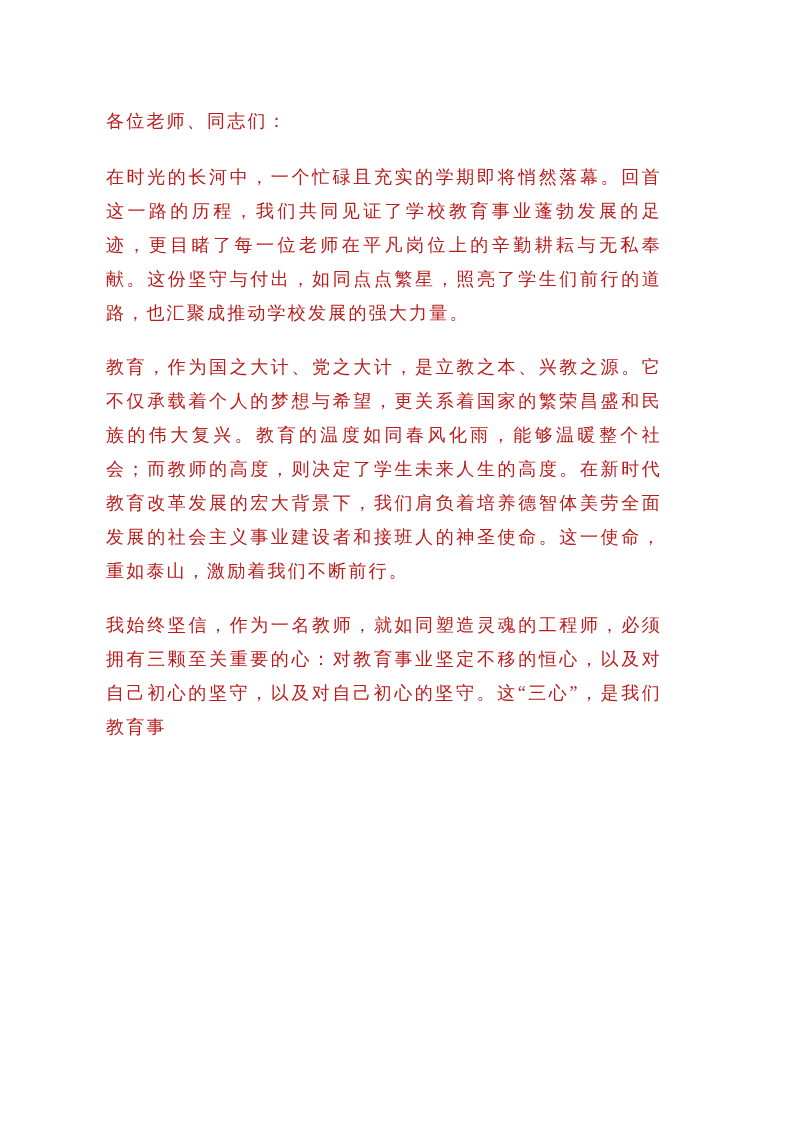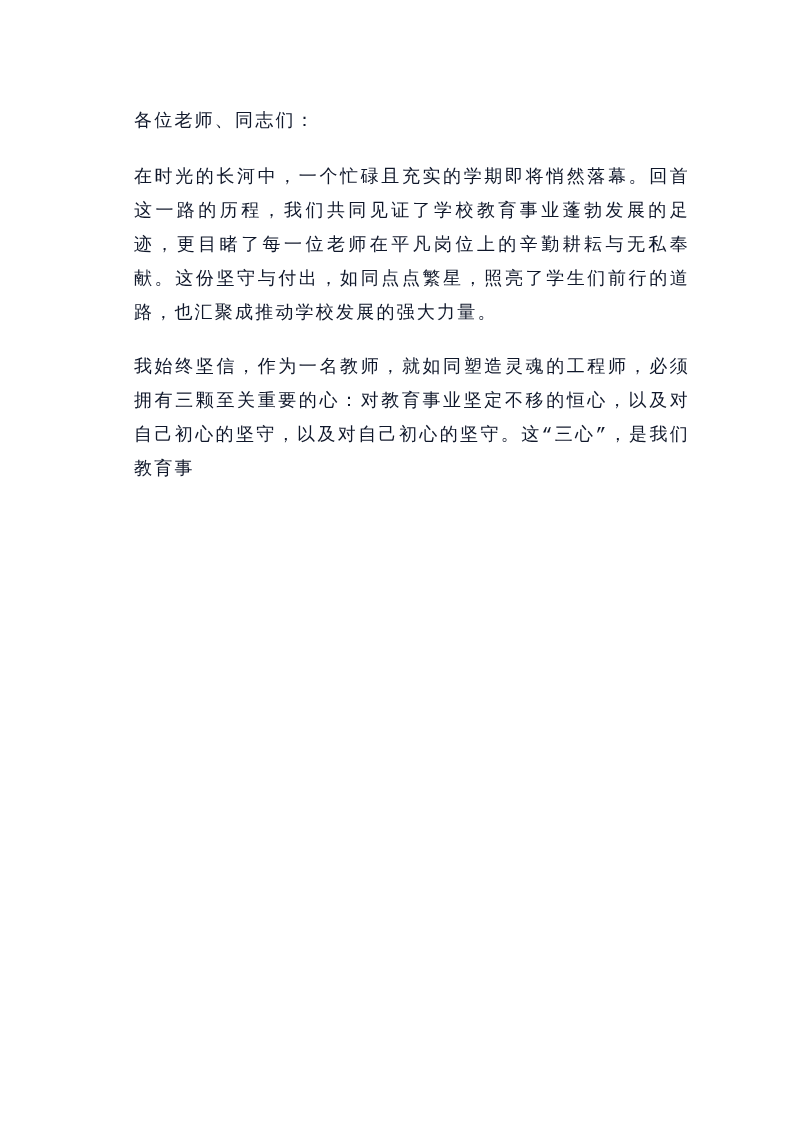--- a/index.html
+++ b/index.html
@@ -8,38 +8,39 @@
     background: #ffffff;
   }
   body {
     width: 793px;
     height: 1122px;
     overflow: hidden;
     position: relative;
   }
   .page {
     position: absolute;
-    left: 134px;
+    left: 106px;
     top: 104px;
     width: 556px;
-    color: #0f172a;
-    font-family: Liberation Mono, monospace;
+    color: #b91c1c;
+    font-family: Liberation Serif, serif;
     font-size: 18px;
     line-height: 34px;
     letter-spacing: 2.2px;
   }
   .para {
     margin: 16px 0 20px 0;
     text-align: justify;
     text-justify: inter-character;
   }
   .greeting {
     margin: 0 0 22px 0;
   }
 </style>
 </head>
 <body>
 
 <div class="page">
   <p class="para greeting">各位老师、同志们：</p>
   <p class="para">在时光的长河中，一个忙碌且充实的学期即将悄然落幕。回首这一路的历程，我们共同见证了学校教育事业蓬勃发展的足迹，更目睹了每一位老师在平凡岗位上的辛勤耕耘与无私奉献。这份坚守与付出，如同点点繁星，照亮了学生们前行的道路，也汇聚成推动学校发展的强大力量。</p>
+  <p class="para">教育，作为国之大计、党之大计，是立教之本、兴教之源。它不仅承载着个人的梦想与希望，更关系着国家的繁荣昌盛和民族的伟大复兴。教育的温度如同春风化雨，能够温暖整个社会；而教师的高度，则决定了学生未来人生的高度。在新时代教育改革发展的宏大背景下，我们肩负着培养德智体美劳全面发展的社会主义事业建设者和接班人的神圣使命。这一使命，重如泰山，激励着我们不断前行。</p>
   <p class="para">我始终坚信，作为一名教师，就如同塑造灵魂的工程师，必须拥有三颗至关重要的心：对教育事业坚定不移的恒心，以及对自己初心的坚守，以及对自己初心的坚守。这“三心”，是我们教育事</p>
 </div>
 
 </body></html>

